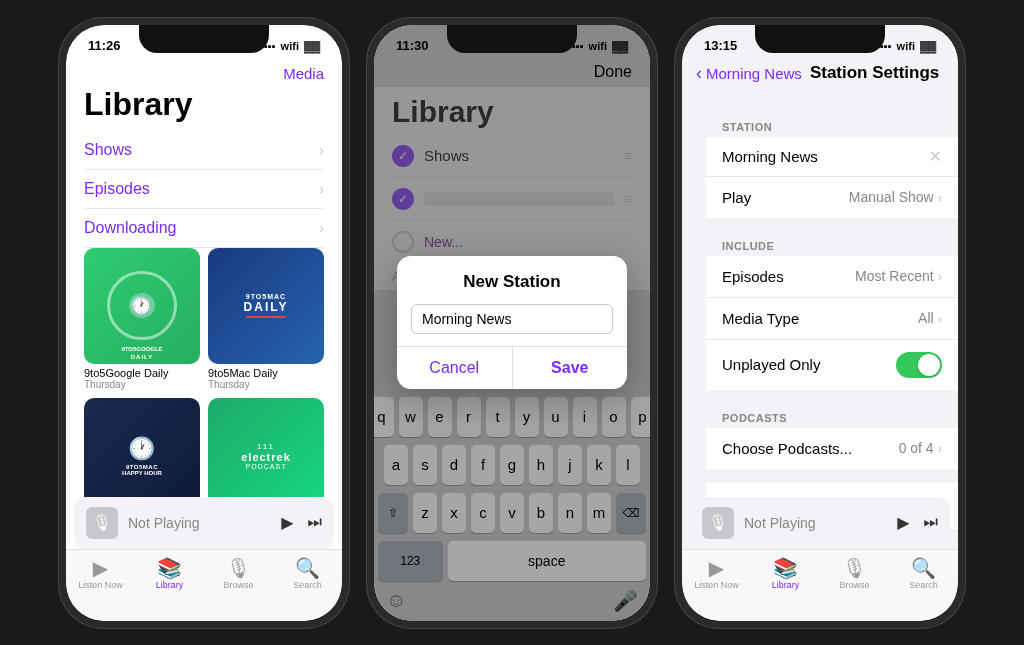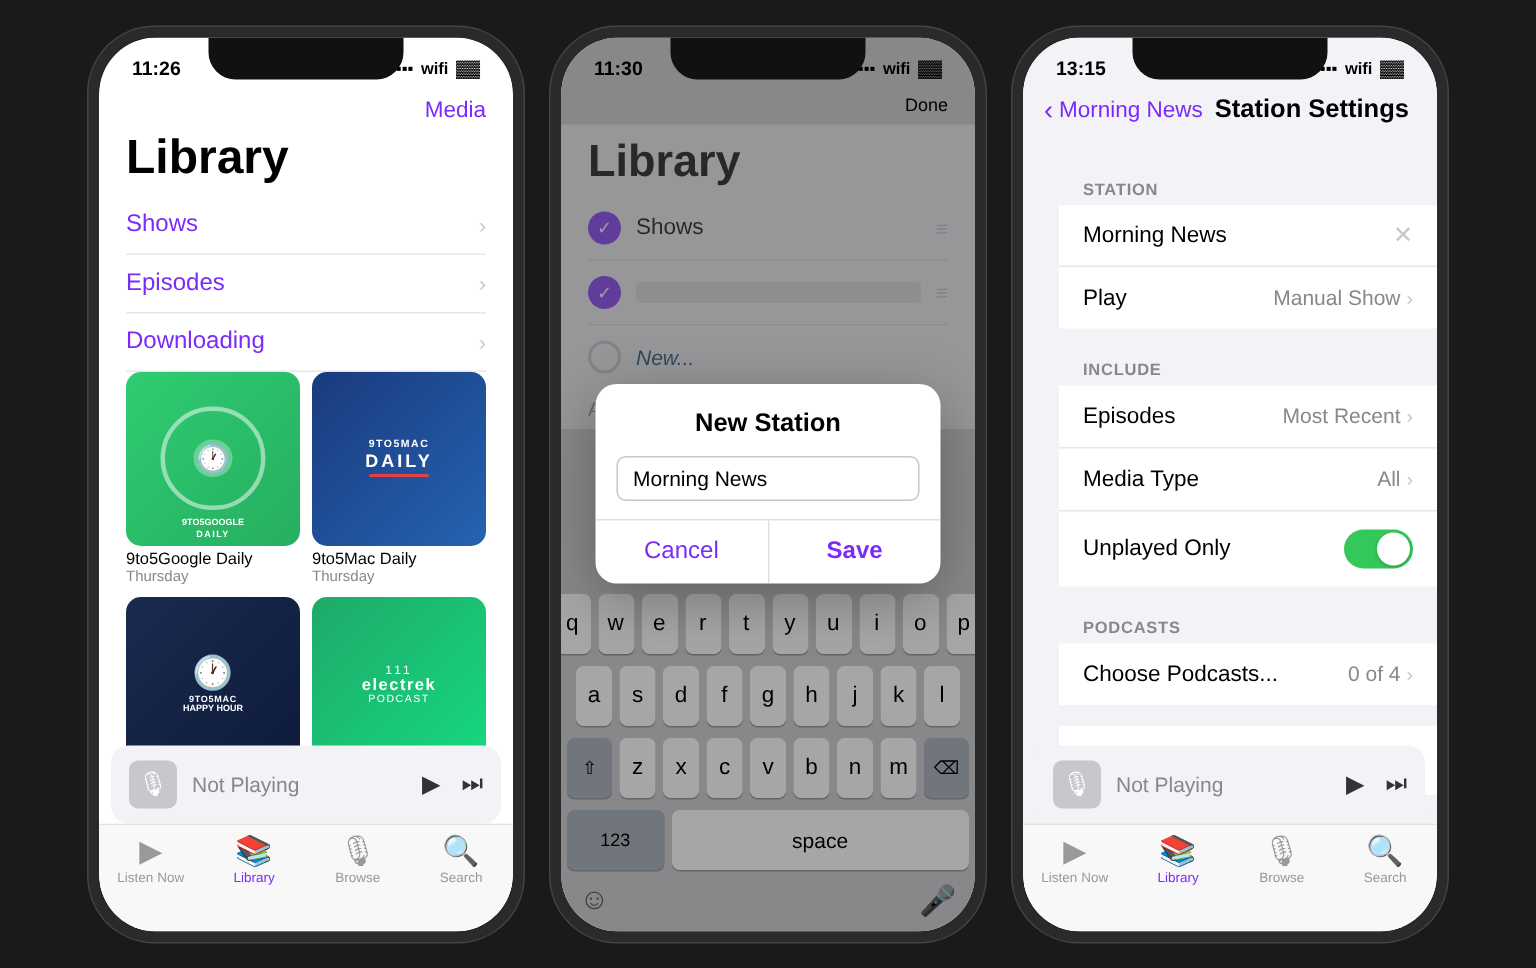--- a/index.html
+++ b/index.html
@@ -155,21 +155,21 @@
 
     
     .phone2 .screen { background: #d1d1d6; }
     .phone2-status { background: #d1d1d6; }
     .phone2-header {
       display: flex;
       justify-content: flex-end;
       padding: 2px 18px 6px;
       background: #d1d1d6;
     }
-    .done-btn { color: #000; font-size: 12px; font-weight: 400; }
+    .done-btn { color: #000; font-size: 16px; font-weight: 400; }
     .ph2-library-title { font-size: 30px; font-weight: 700; color: #000; padding: 4px 0 6px; background: #f2f2f7; }
     .ph2-list-item {
       display: flex;
       align-items: center;
       gap: 10px;
       padding: 10px 0;
       border-bottom: 1px solid #ddd;
       background: #f2f2f7;
     }
     .check-circle {
@@ -511,21 +511,21 @@
         <span class="ph2-item-label">Shows</span>
         <span class="drag-handle">≡</span>
       </div>
       <div class="ph2-list-item">
         <div class="check-circle">✓</div>
         <span class="ph2-item-label" style="background:#e0e0e0;height:14px;width:80px;border-radius:3px;"></span>
         <span class="drag-handle">≡</span>
       </div>
       <div class="ph2-list-item" style="border-bottom:none;">
         <div class="empty-circle"></div>
-        <span class="ph2-item-label" style="font-size:14px;color:#0c4a6e;font-style:italic;">New...</span>
+        <span class="ph2-item-label" style="font-size:14px;color:#701a75;">New...</span>
       </div>
       <div style="padding: 6px 0; font-size:13px;color:#888;">Add...</div>
     </div>
 
     <div class="dialog-overlay">
       <div class="dialog">
         <div class="dialog-title">New Station</div>
         <input class="dialog-input" type="text" value="Morning News" style="">
         <div class="dialog-buttons">
           <div class="dialog-btn cancel">Cancel</div>

